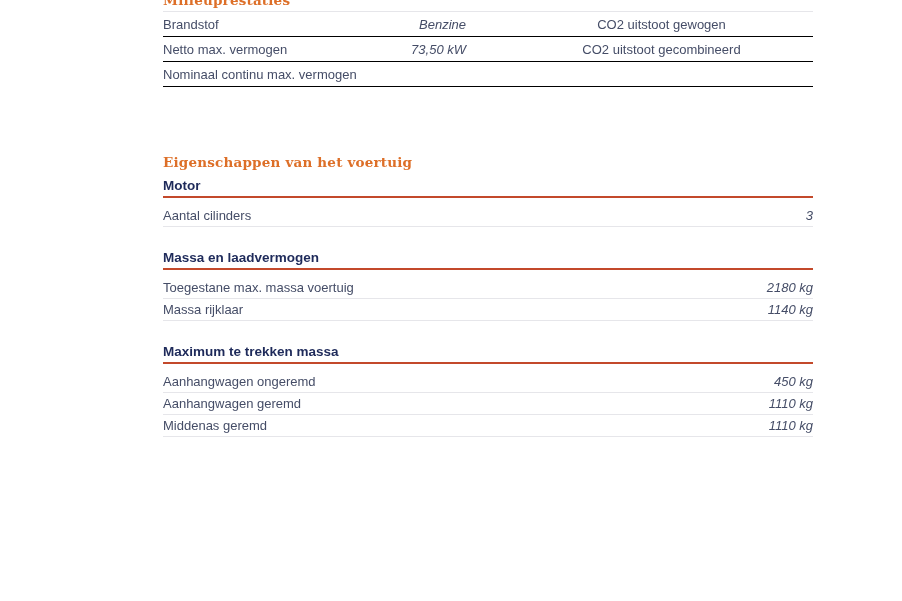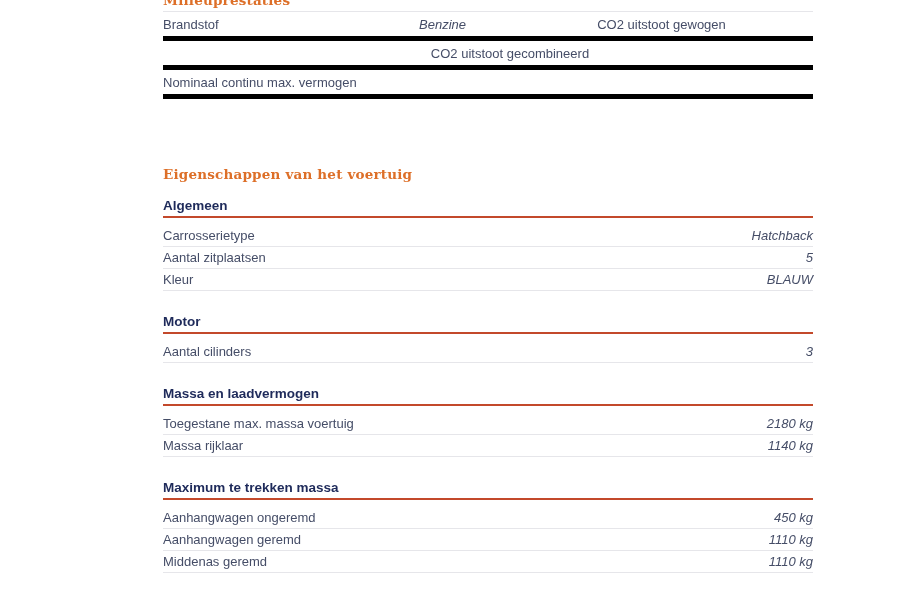--- a/index.html
+++ b/index.html
@@ -28,32 +28,32 @@
     line-height: 16px;
     color: #dd6f28;
     letter-spacing: 0.2px;
   }
   .orange-heading.clipped {
     margin-top: -8px;   
     margin-bottom: 3px;
   }
   .orange-heading.props {
     margin-top: 67px;
-    margin-bottom: 16px;
+    margin-bottom: 8px;
   }
 
   
   .top-table {
     border-top: 1px solid #e6e6ea;
   }
   .top-table .t-row {
     display: flex;
     align-items: center;
     height: 24px;
-    border-bottom: 5px solid #000000;
+    border-bottom: 1px solid #000000;
   }
   .top-table .half1 {
     width: 303px;
     display: flex;
     justify-content: space-between;
     align-items: baseline;
   }
   .top-table .half2 {
     flex: 1;
     margin-left: 44px;
@@ -101,55 +101,41 @@
         <div class="half1">
           <span class="lbl">Brandstof</span>
           <span class="val">Benzine</span>
         </div>
         <div class="half2">
           <span class="lbl">CO2 uitstoot gewogen</span>
           <span class="val"></span>
         </div>
       </div>
       <div class="t-row">
+        <div class="half1">
+          <span class="lbl">Netto max. vermogen</span>
+          <span class="val">73,50 kW</span>
+        </div>
         <div class="half2">
           <span class="lbl">CO2 uitstoot gecombineerd</span>
           <span class="val"></span>
         </div>
       </div>
       <div class="t-row">
         <div class="half1">
           <span class="lbl">Nominaal continu max. vermogen</span>
           <span class="val"></span>
         </div>
       </div>
     </div>
 
   <div class="orange-heading props">Eigenschappen van het voertuig</div>
 
   <div>
 
-  <div class="subsection">
-        <div class="sub-title">Algemeen</div>
-        <div class="sub-table">
-
-        <div class="row">
-              <span class="lbl">Carrosserietype</span>
-              <span class="val">Hatchback</span>
-            </div>
-          <div class="row">
-              <span class="lbl">Aantal zitplaatsen</span>
-              <span class="val">5</span>
-            </div>
-          <div class="row">
-              <span class="lbl">Kleur</span>
-              <span class="val">BLAUW</span>
-            </div>
-        </div>
-      </div>
       <div class="subsection">
         <div class="sub-title">Motor</div>
         <div class="sub-table">
 
         <div class="row">
               <span class="lbl">Aantal cilinders</span>
               <span class="val">3</span>
             </div>
         </div>
       </div>

